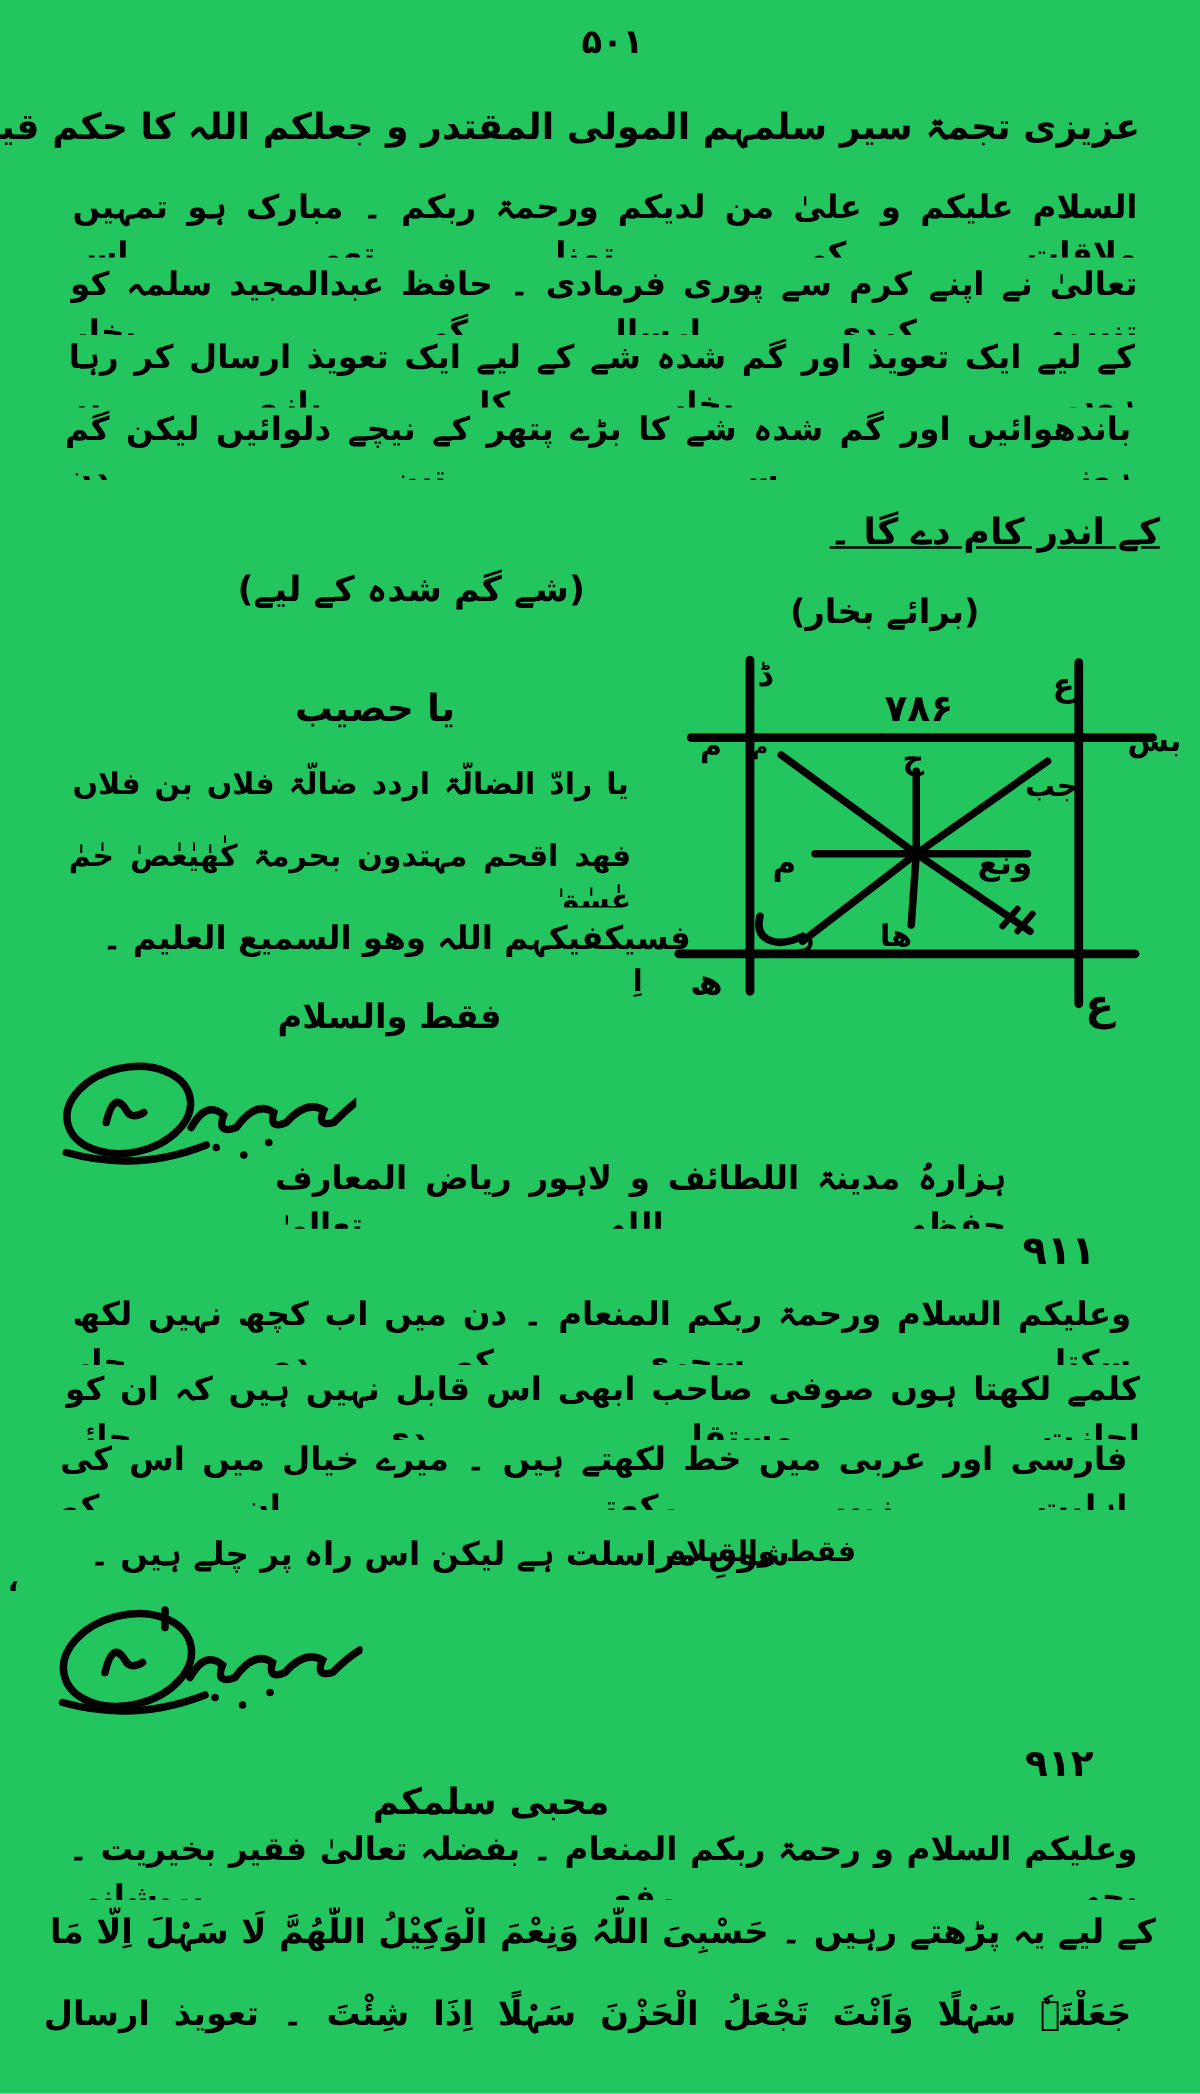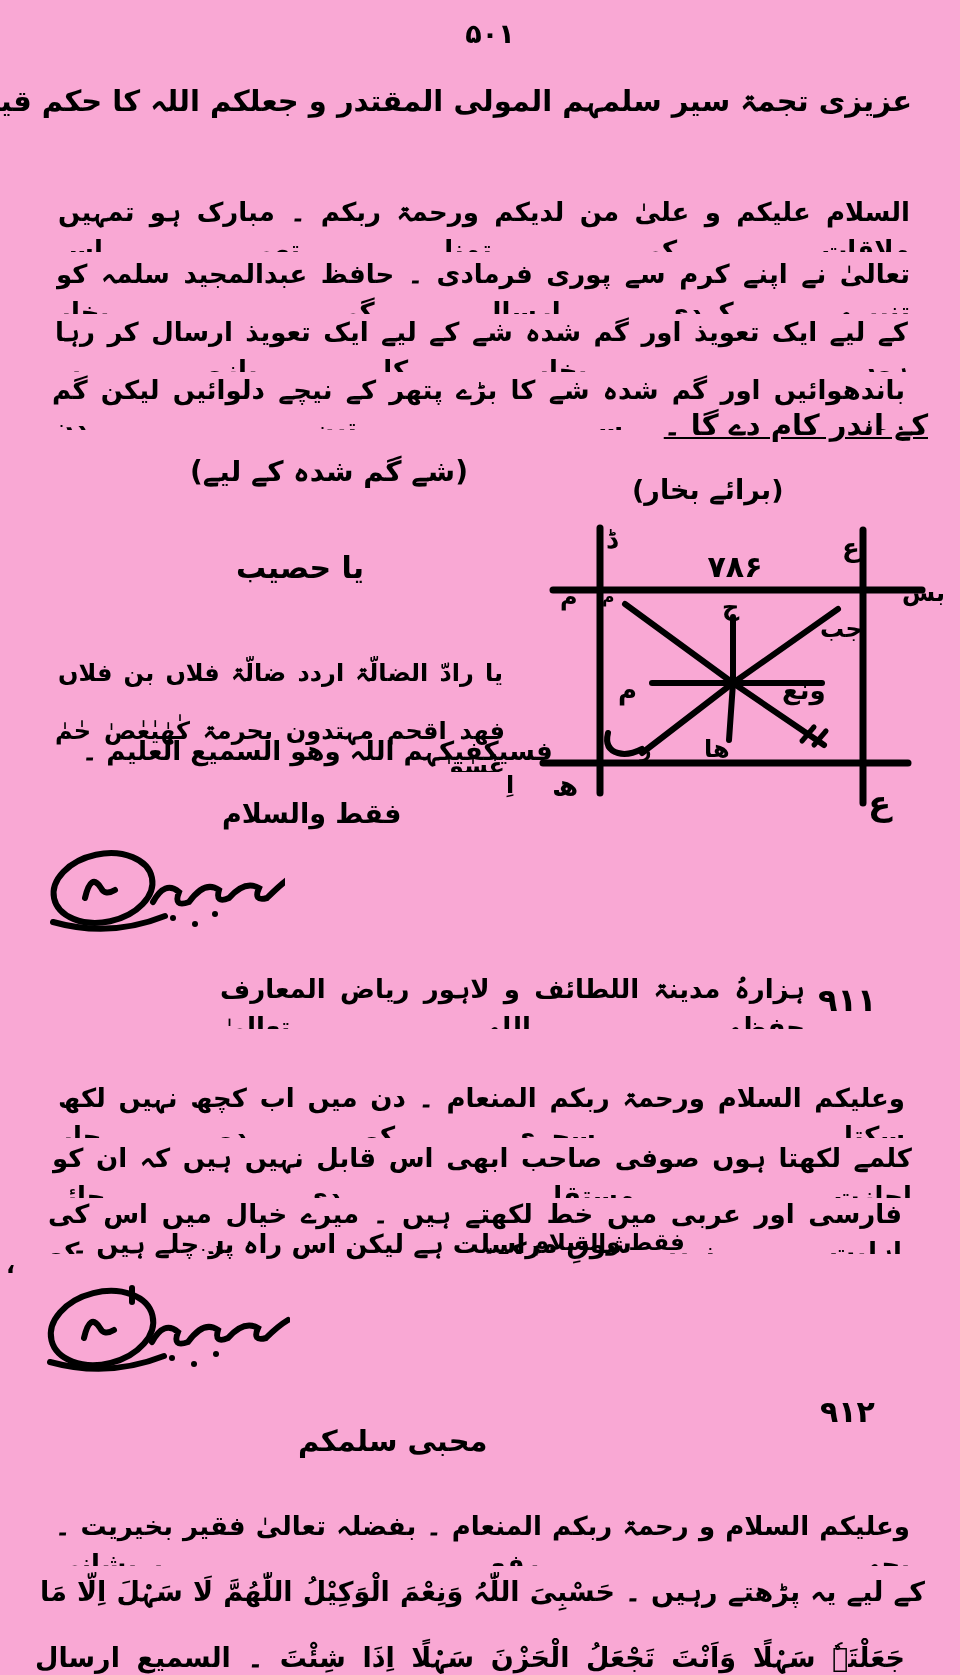--- a/index.html
+++ b/index.html
@@ -1,26 +1,26 @@
 <!DOCTYPE html>
 <html lang="ur"><head>
 <meta charset="utf-8">
 <style>
   html,body{margin:0;padding:0;background:#ffffff;}
   #page{
-    position:relative;width:960px;height:1675px;background:#f9a8d4;
+    position:relative;width:960px;height:1675px;background:#22c55e;
     overflow:hidden;margin:0 auto;
     font-family:"DejaVu Sans",sans-serif;color:#000;
   }
   .abs{position:absolute;}
   .u{
     direction:rtl;unicode-bidi:isolate;font-weight:bold;color:#000;
     font-family:"DejaVu Sans",sans-serif;line-height:1.45;white-space:nowrap;
   }
-  .just{white-space:normal;text-align:justify;text-align-last:justify;overflow:hidden;max-height:58px;margin-top:46px;}
+  .just{white-space:normal;text-align:justify;text-align-last:justify;overflow:hidden;max-height:58px;}
   .ctr{text-align:center;}
   svg{display:block;}
   .ink{stroke:#000;fill:none;stroke-linecap:round;}
 </style>
 </head>
 <body>
 
 <div id="page">
 
   <div class="abs u ctr" style="left:430px;top:14px;width:120px;font-size:27px;">۵۰۱</div>
@@ -120,15 +120,15 @@
       <circle cx="132" cy="80" r="3"></circle>
         <circle cx="154" cy="86" r="3"></circle>
         <circle cx="176" cy="76" r="3"></circle>
     </g>
   </svg>
 
   <div class="abs u" style="left:820px;top:1390px;font-size:30px;">۹۱۲</div>
   <div class="abs u" style="left:298px;top:1392px;font-size:29px;margin-top:28px;">محبی سلمکم</div>
   <div class="abs u just" style="top:1462px;left:55px;right:50px;font-size:26px;">وعلیکم السلام و رحمۃ ربکم المنعام ۔ بفضلہ تعالیٰ فقیر بخیریت ۔ بچہ رفع پریشانی</div>
   <div class="abs u just" style="top:1526px;left:40px;right:35px;font-size:27px;max-height:64px;">کے لیے یہ پڑھتے رہیں ۔ حَسْبِیَ اللّٰہُ وَنِعْمَ الْوَکِیْلُ اللّٰھُمَّ لَا سَہْلَ اِلَّا مَا</div>
-  <div class="abs u just" style="top:1592px;left:35px;right:55px;font-size:27px;max-height:64px;">جَعَلْتَہٗ سَہْلًا وَاَنْتَ تَجْعَلُ الْحَزْنَ سَہْلًا اِذَا شِئْتَ ۔ السمیع ارسال</div>
+  <div class="abs u just" style="top:1592px;left:35px;right:55px;font-size:27px;max-height:64px;">جَعَلْتَہٗ سَہْلًا وَاَنْتَ تَجْعَلُ الْحَزْنَ سَہْلًا اِذَا شِئْتَ ۔ تعویذ ارسال</div>
 
 </div>
 
 </body></html>

